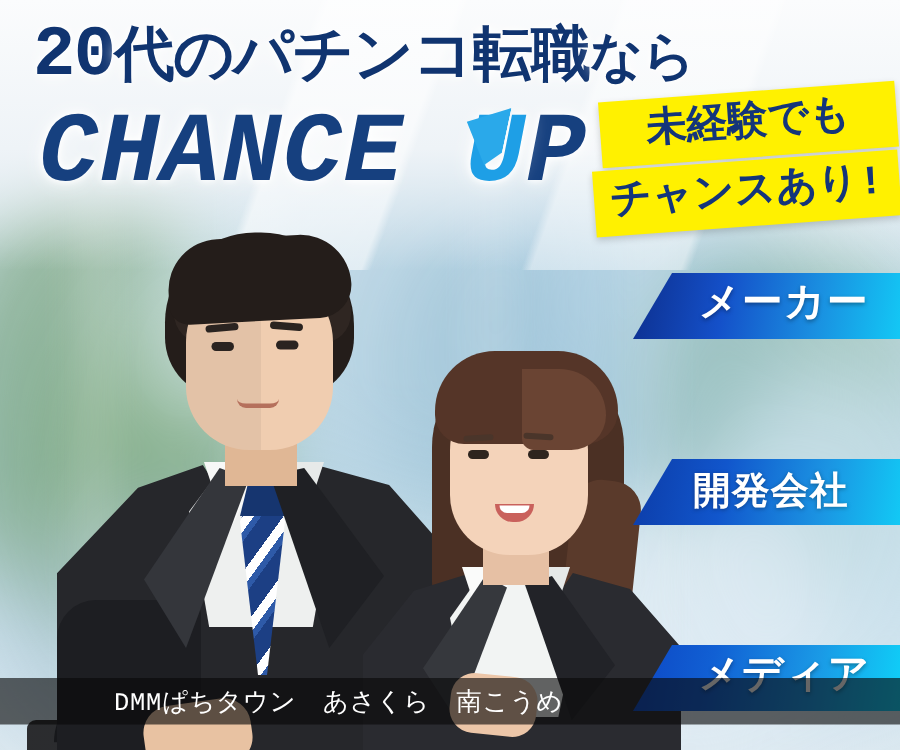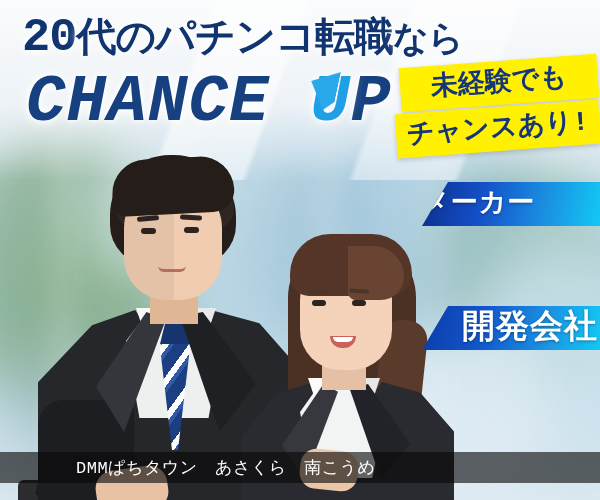--- a/index.html
+++ b/index.html
@@ -184,25 +184,25 @@
   .badge2{left:396px;top:107px;width:204px;height:44px;transform:rotate(-4.2deg);}
 
   
   .cat{
     position:absolute;right:0;height:44px;width:178px;
     display:flex;align-items:center;
     clip-path:polygon(26px 0,100% 0,100% 100%,0 100%);
     box-shadow:0 2px 6px rgba(0,0,0,.22);
   }
   .cat span{
-    color:#ffffff;font-size:27px;font-weight:700;
+    margin-left:44px;color:#ffffff;font-size:27px;font-weight:700;
     letter-spacing:1px;line-height:1;white-space:nowrap;
     text-shadow:0 1px 3px rgba(0,0,0,.35);
   }
-  .cat.narrow span{font-size:33px;margin-left:40px;}
+  .cat.narrow span{font-size:25px;margin-left:40px;}
   .c1{top:182px;background:linear-gradient(100deg,#0d2f8e 0%,#1450c9 34%,#1a8ee0 68%,#13c8f5 100%);}
   .c2{top:244px;background:linear-gradient(100deg,#4a15c4 0%,#3a2ad6 36%,#1f6ee0 70%,#0fc6f2 100%);}
   .c3{top:306px;background:linear-gradient(100deg,#0c3ca8 0%,#1156cc 34%,#1b93e2 70%,#12c9f5 100%);}
   .c4{top:368px;background:linear-gradient(100deg,#7a10d8 0%,#5a1fdb 30%,#2466e2 68%,#10c6f3 100%);}
   .c5{top:430px;background:linear-gradient(100deg,#0d47c4 0%,#1160d4 30%,#1a9ae6 68%,#0fd0f8 100%);}
 
   
   .caption-strip{
     position:absolute;left:0;top:452px;width:600px;height:31px;
     background:rgba(8,8,8,.62);
@@ -302,18 +302,21 @@
   <div class="badge badge2">
     <span>チャンスあり!</span>
   </div>
 
   <div class="cat c1">
     <span>メーカー</span>
   </div>
   <div class="cat c3 narrow">
     <span>開発会社</span>
   </div>
+  <div class="cat c5">
+    <span>メディア</span>
+  </div>
 
   <div class="caption-strip">
     <span>DMMぱちタウン　あさくら　南こうめ</span>
   </div>
 
 </div>
 
 </body></html>

